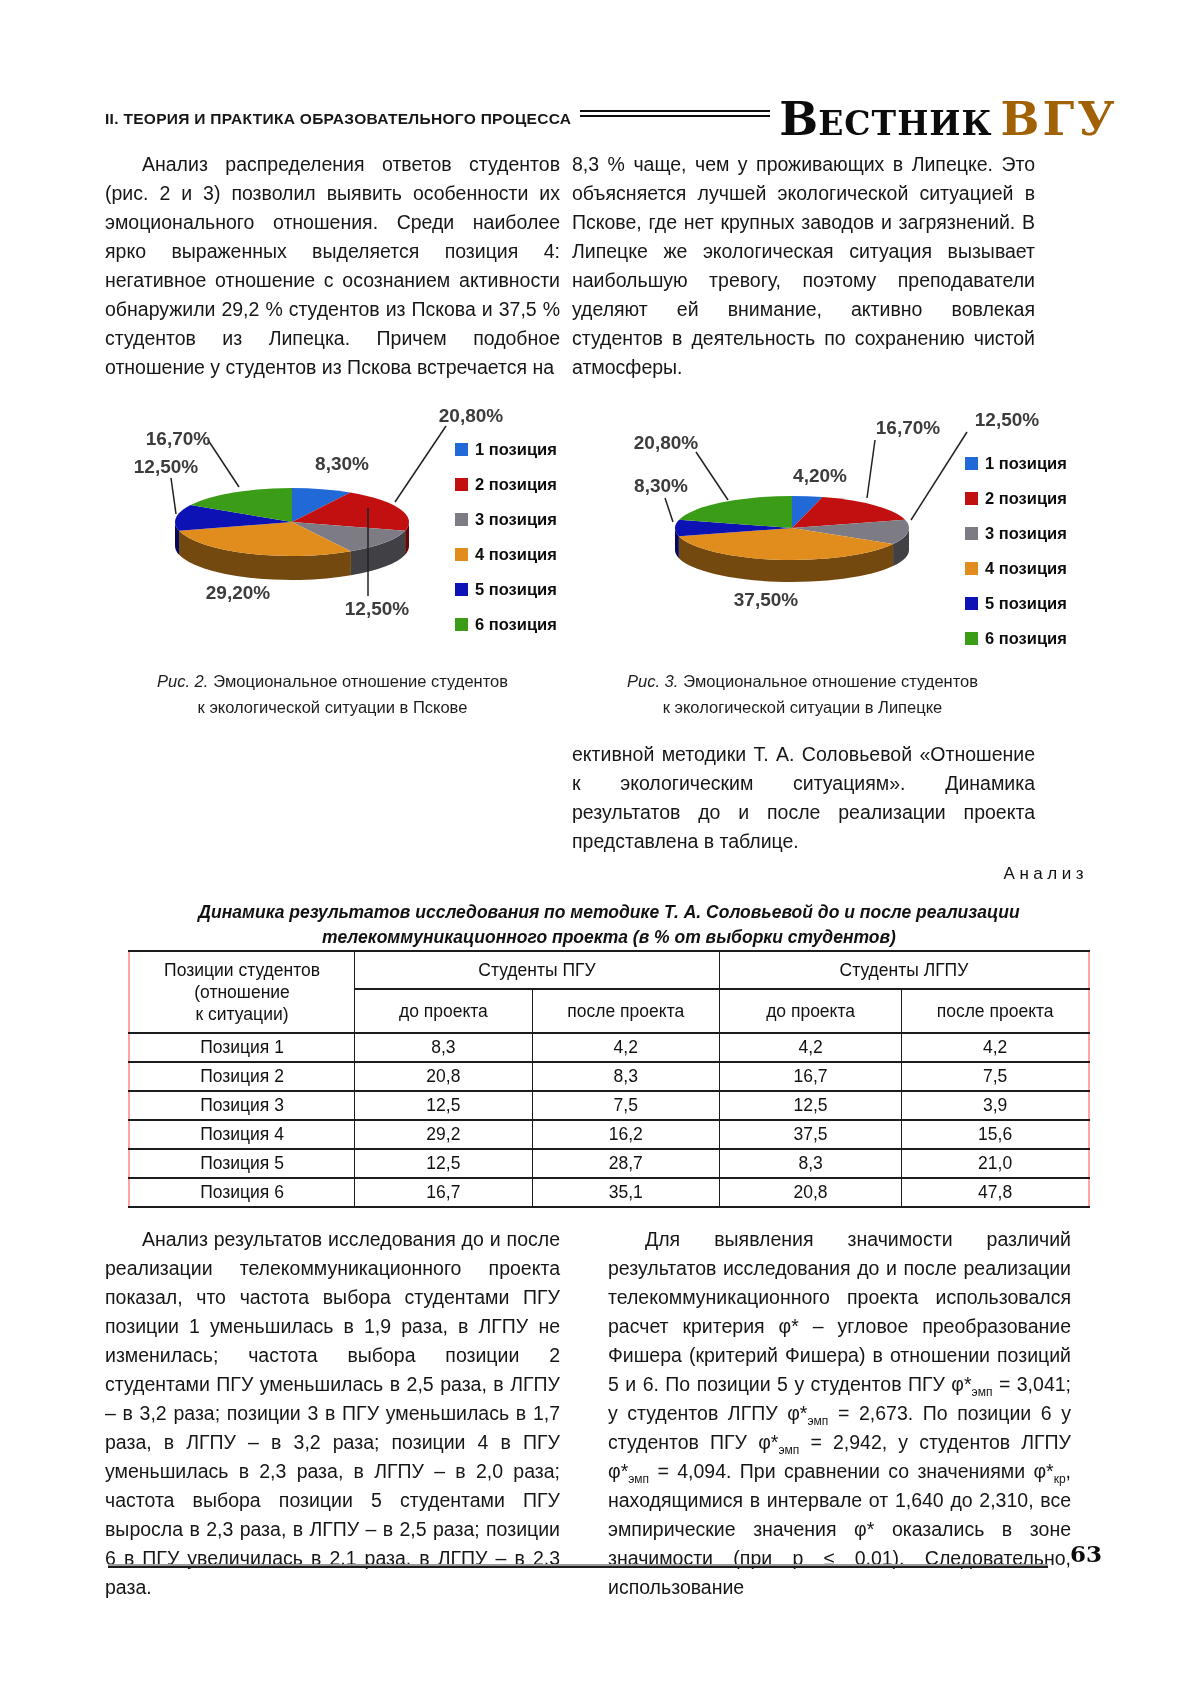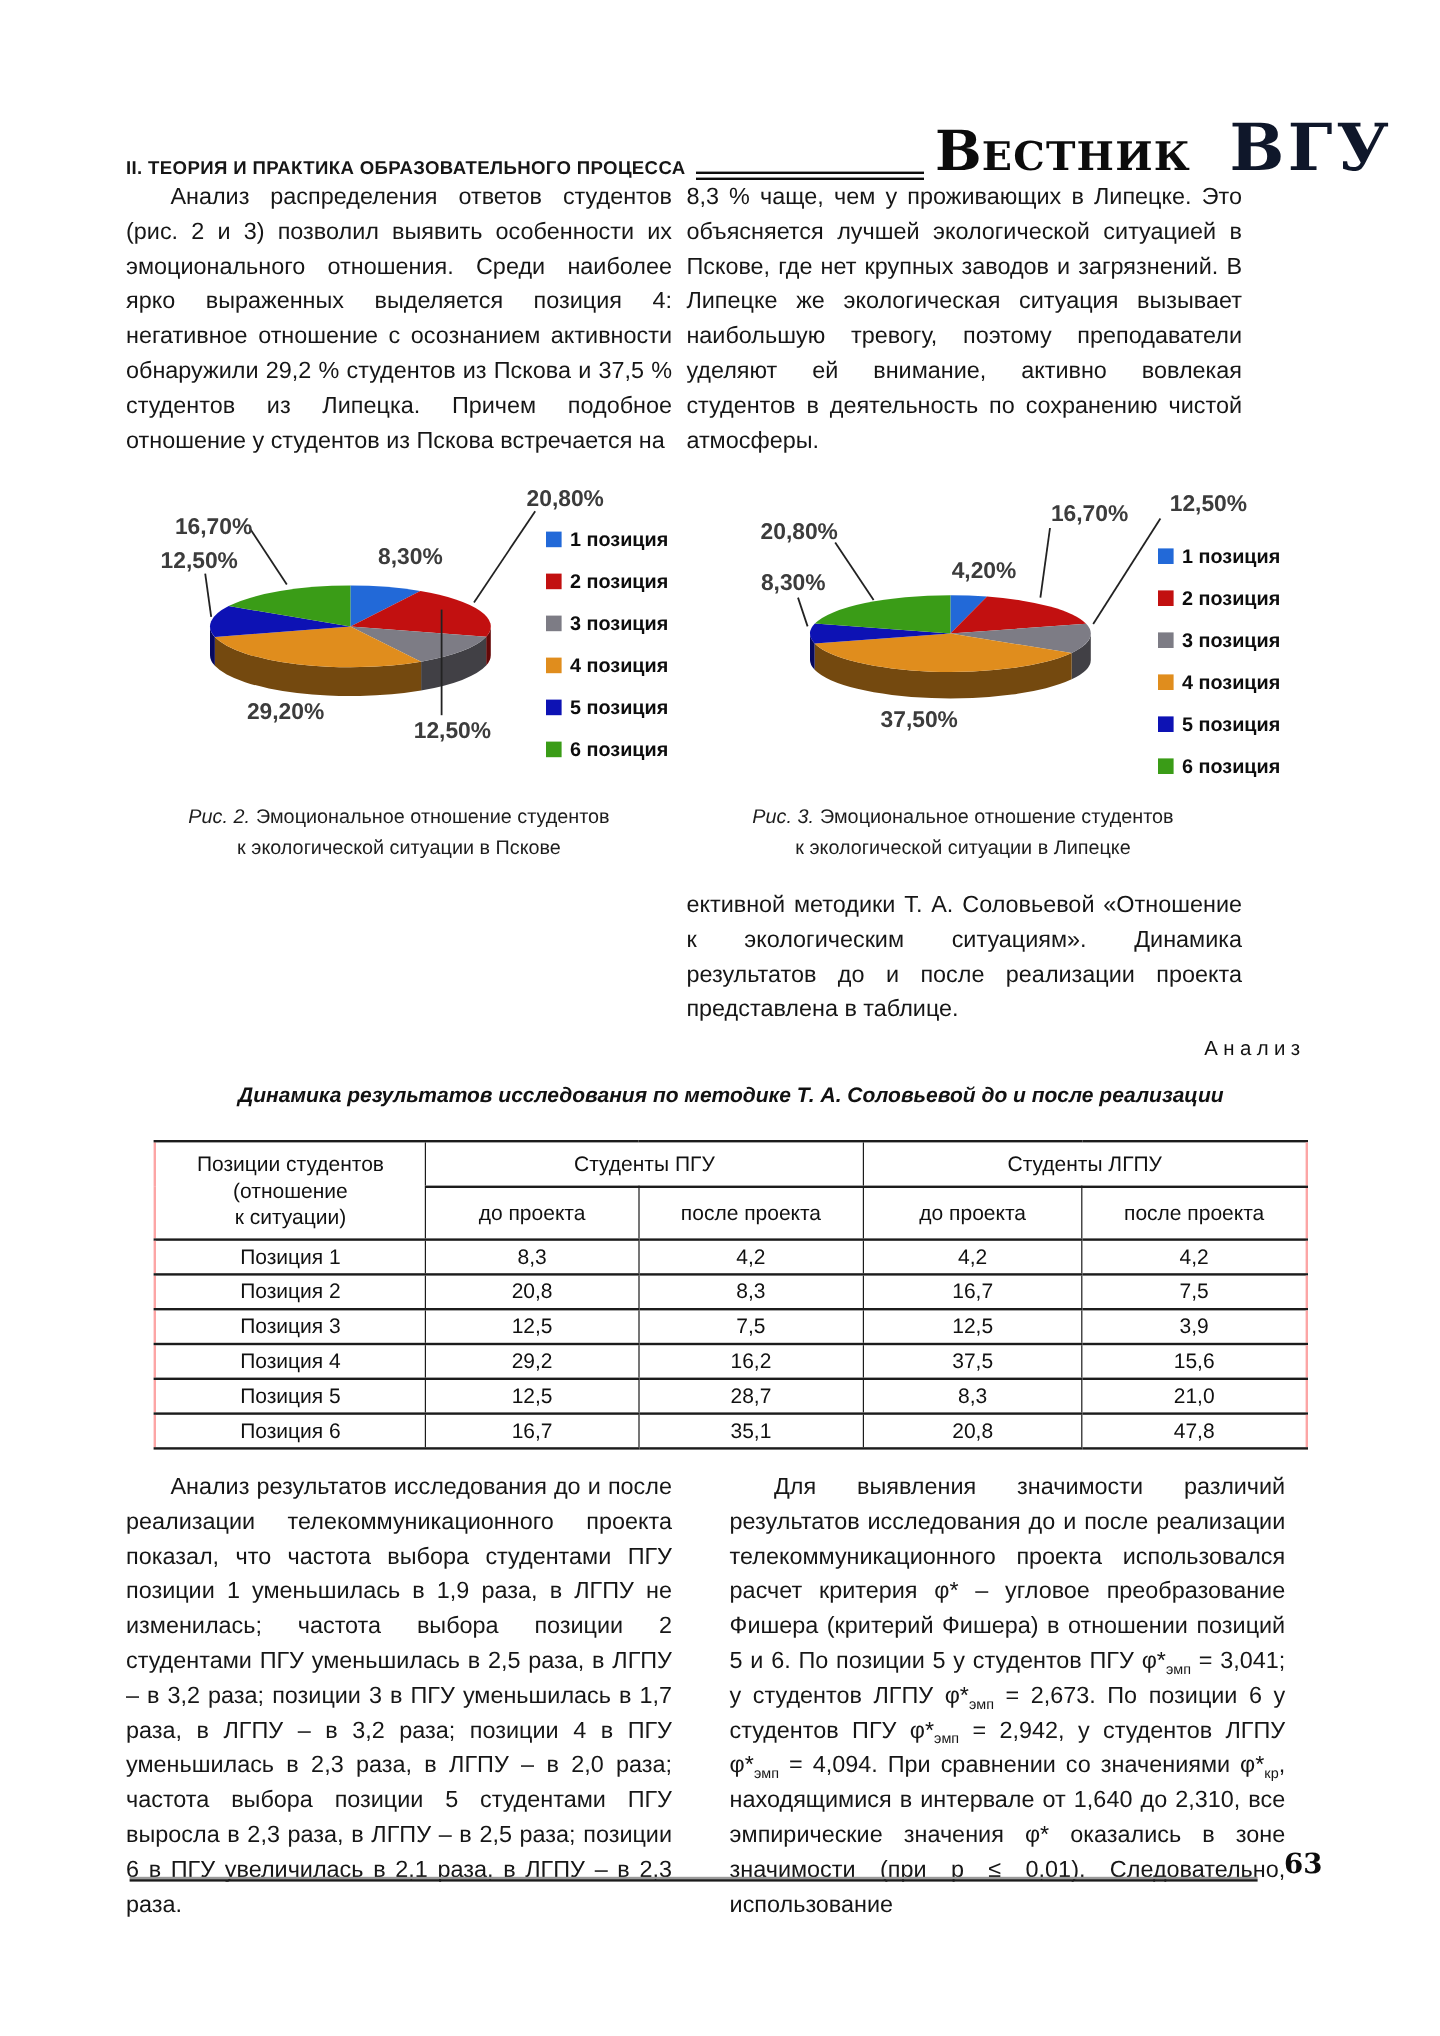--- a/index.html
+++ b/index.html
@@ -1,27 +1,27 @@
 <!DOCTYPE html>
 <html lang="ru"><head>
 <meta charset="utf-8">
 <title>II. Теория и практика образовательного процесса</title>
 <style>
   html,body{margin:0;padding:0;background:#ffffff;}
   body{width:1200px;height:1697px;font-family:"Liberation Sans","DejaVu Sans",sans-serif;color:#161616;}
   .page{position:relative;width:1200px;height:1697px;background:#ffffff;overflow:hidden;}
 
   
-  .page-header{position:absolute;left:105px;top:96px;width:1000px;display:flex;align-items:flex-end;}
+  .page-header{position:absolute;left:105px;top:96px;width:1000px;display:flex;align-items:flex-start;}
   .header-title{font-size:15.5px;font-weight:700;letter-spacing:.3px;white-space:nowrap;padding-top:14px;}
   .header-rule{flex:0 0 190px;height:3px;border-top:2px solid #0e0e0e;border-bottom:2px solid #0e0e0e;margin:14px 9px 0 9px;}
   .logo{font-family:"DejaVu Serif","Liberation Serif",serif;font-weight:700;white-space:nowrap;line-height:1;display:flex;align-items:baseline;}
   .logo-initial{font-size:46px;color:#0c0c0c;}
   .logo-rest{font-size:33px;letter-spacing:1px;color:#0c0c0c;}
-  .logo-abbr{font-size:54px;color:#0f172a;letter-spacing:3px;margin-left:32px;}
+  .logo-abbr{font-size:46px;color:#a16207;letter-spacing:3px;margin-left:8px;}
 
   
   .para{position:absolute;margin:0;font-size:19.5px;line-height:29px;text-align:justify;}
   .indent{text-indent:37px;}
   #p1-left{left:105px;top:150px;width:455px;}
   #p1-right{left:572px;top:150px;width:463px;}
   #p2-left{left:105px;top:740px;width:455px;}
   #p2-right{left:572px;top:740px;width:463px;}
   #analysis-left{left:105px;top:1225px;width:455px;}
   #analysis-right{left:572px;top:1225px;width:463px;margin-left:36px;}
@@ -151,20 +151,21 @@
   <div id="cap3" class="fig-caption">
     <div class="cap-line"><span class="cap-label">Рис. 3.</span><span>Эмоциональное отношение студентов</span></div>
     <div class="cap-line">к экологической ситуации в Липецке</div>
   </div>
 
   <p id="p2-right" class="para">ективной методики Т. А. Соловьевой «Отношение к экологическим ситуациям». Динамика результатов до и после реализации проекта представлена в таблице.</p>
 
   <div id="table-label">Анализ</div>
   <div id="table-caption">
     <div>Динамика результатов исследования по методике Т. А. Соловьевой до и после реализации</div>
+    <div>телекоммуникационного проекта (в % от выборки студентов)</div>
   </div>
 
   <table id="results-table">
     <colgroup>
       <col style="width:23.5%">
         <col style="width:18.5%">
         <col style="width:19.5%">
         <col style="width:19%">
         <col style="width:19.5%">
     </colgroup>

